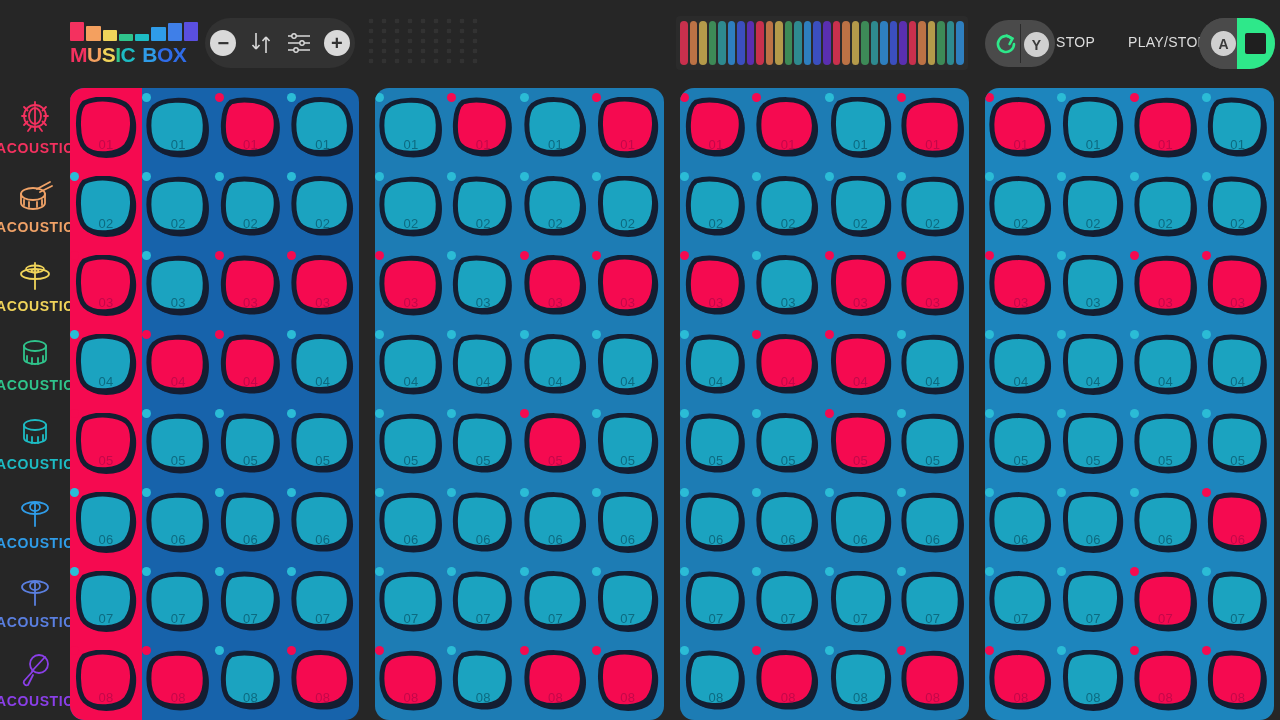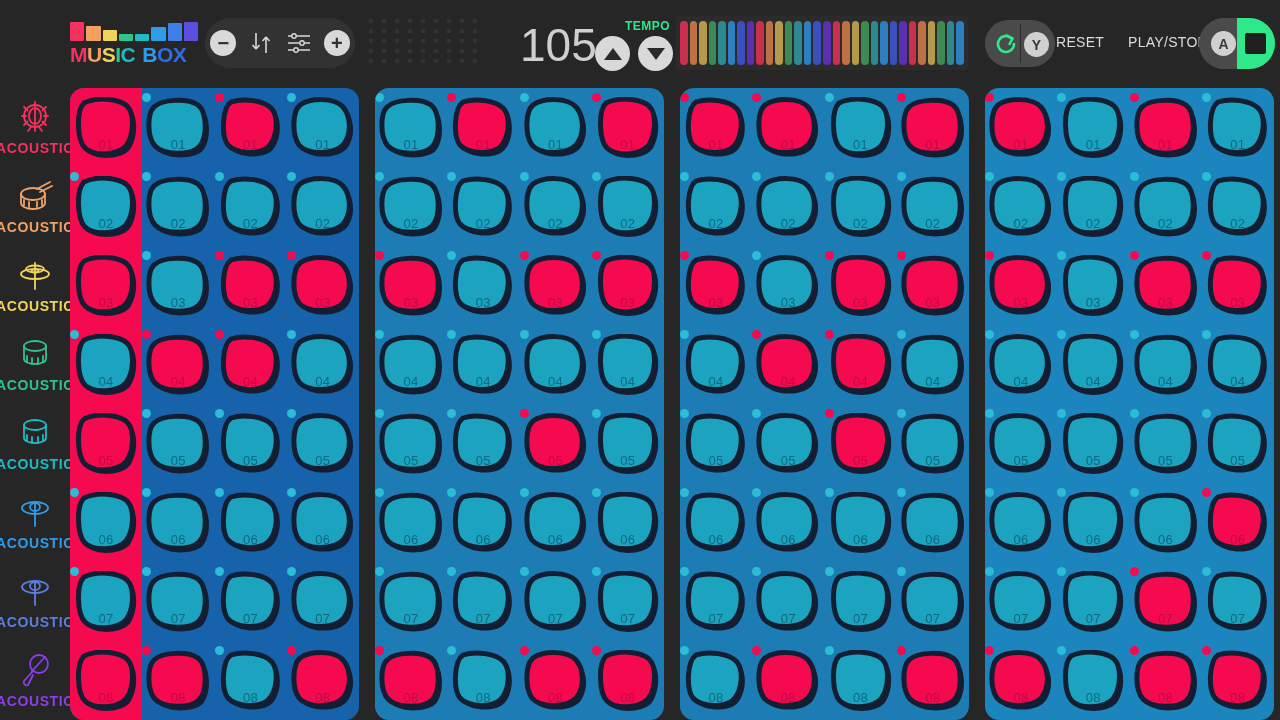--- a/index.html
+++ b/index.html
@@ -214,30 +214,20 @@
           <circle cx="9" cy="7" r="2.2" fill="#323232"></circle>
           <circle cx="17" cy="14" r="2.2" fill="#323232"></circle>
           <circle cx="11" cy="21" r="2.2" fill="#323232"></circle>
         </svg>
       </span>
       <div class="circ-btn">+</div>
     </div>
 
     <div class="grille"></div>
 
-    <div class="tempo-wrap">
-      <div class="tempo-num">105</div>
-      <div class="tempo-label">TEMPO</div>
-      <div class="tempo-btn tempo-up">
-        <div class="tri tri-up"></div>
-      </div>
-      <div class="tempo-btn tempo-dn">
-        <div class="tri tri-dn"></div>
-      </div>
-    </div>
 
     <div class="colorstrip" id="colorstrip">
         <div class="cbar" style="background: rgb(201, 48, 77);"></div>
         <div class="cbar" style="background: rgb(188, 114, 69);"></div>
         <div class="cbar" style="background: rgb(180, 154, 74);"></div>
         <div class="cbar" style="background: rgb(61, 138, 87);"></div>
         <div class="cbar" style="background: rgb(46, 138, 143);"></div>
         <div class="cbar" style="background: rgb(46, 127, 191);"></div>
         <div class="cbar" style="background: rgb(59, 79, 191);"></div>
         <div class="cbar" style="background: rgb(90, 47, 176);"></div>
@@ -268,21 +258,21 @@
     <div class="reset-btn">
       <div class="divider"></div>
       <span>
         <svg class="reset-icon" viewBox="0 0 26 26" fill="none" stroke="#2ee88a" stroke-width="2.6" stroke-linecap="round">
           <path d="M21 13 A8 8 0 1 1 18.5 7.2"></path>
           <path d="M13.5 4.5 L19.5 7.6 L16.6 13"></path>
         </svg>
       </span>
       <div class="ybtn">Y</div>
     </div>
-    <div class="reset-label">RESET</div>
+    <div class="reset-label">STOP</div>
 
     <div class="ps-label">PLAY/STOP</div>
     <div class="ps-btn">
       <div class="ps-left">
         <div class="abtn">A</div>
       </div>
       <div class="ps-right" id="ps-right" style="background: rgb(46, 232, 138);">
         <div class="stopsq"></div>
       </div>
     </div>

